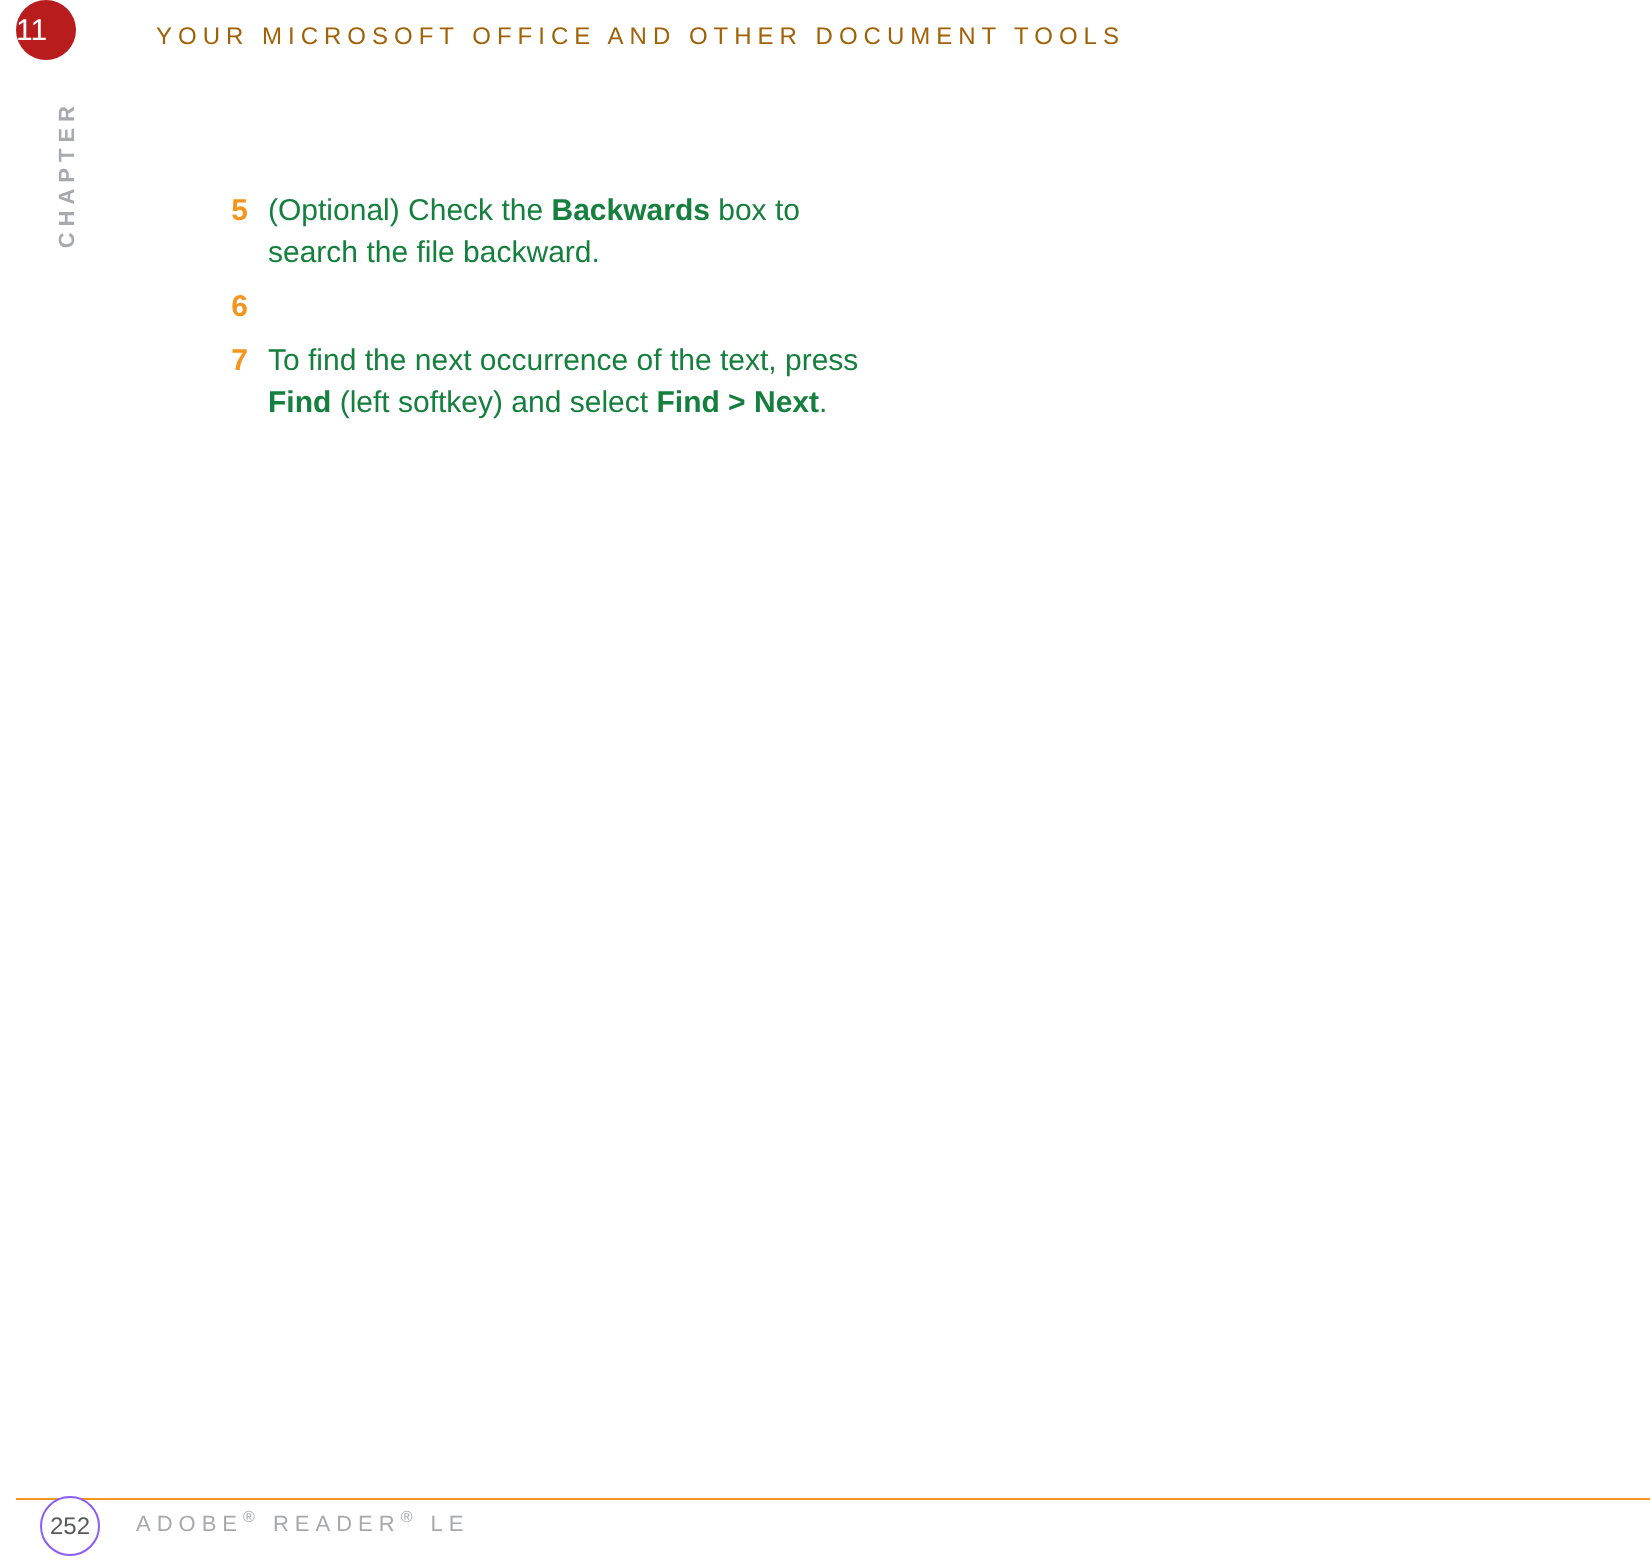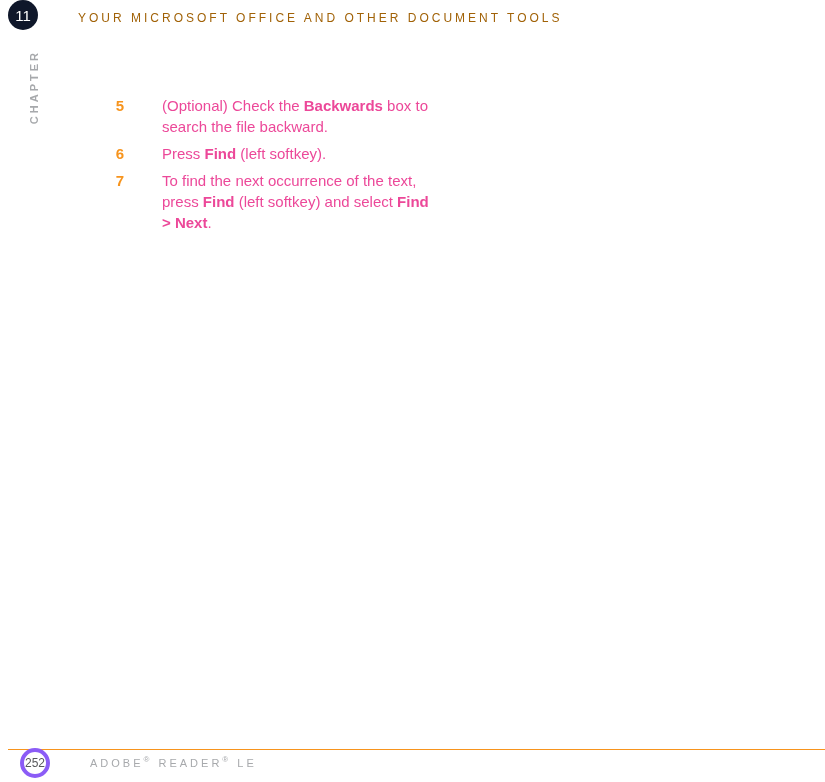--- a/index.html
+++ b/index.html
@@ -15,25 +15,24 @@
       background: #fff;
       color: #58595b;
     }
     .chapter-badge {
       position: absolute;
       top: 0;
       left: 8px;
       width: 30px;
       height: 30px;
       border-radius: 50%;
-      background: #0f172a;
+      background: #b91c1c;
       color: #fff;
       display: flex;
       align-items: center;
-      justify-content: center;
       font-size: 15px;
       font-weight: normal;
     }
     .header-title {
       position: absolute;
       top: 11px;
       left: 78px;
       font-size: 12px;
       letter-spacing: 3px;
       color: #a16207;
@@ -65,53 +64,52 @@
       color: #f7941d;
       font-weight: bold;
       font-size: 15px;
       width: 26px;
       flex-shrink: 0;
       text-align: right;
       padding-right: 10px;
     }
     .step-text {
       font-size: 15px;
-      color: #ec4899;
-      margin-left: 28px;
+      color: #15803d;
     }
     .step-text b {
       font-weight: bold;
     }
     .footer-line {
       position: absolute;
       bottom: 32px;
       left: 8px;
       right: 0;
       height: 1px;
       background: #f7941d;
     }
     .page-badge {
       position: absolute;
       bottom: 4px;
       left: 20px;
       width: 30px;
       height: 30px;
       border-radius: 50%;
       background: #fff;
-      border: 4px solid #8b5cf6;
+      border: 1px solid #8b5cf6;
       display: flex;
       align-items: center;
       justify-content: center;
       font-size: 12px;
       color: #58595b;
     }
     .footer-text {
       position: absolute;
       bottom: 13px;
-      left: 90px;
+      left: 68px;
       font-size: 11px;
       letter-spacing: 3px;
       color: #a7a9ac;
     }
     .footer-text sup {
       font-size: 8px;
       vertical-align: super;
     }
   </style>
 </head>
@@ -125,21 +123,20 @@
 
 <div class="chapter-label">CHAPTER</div>
 
 <div class="content" id="steps-container">
     <div class="step">
       <span class="step-num">5</span>
       <span class="step-text">(Optional) Check the <b>Backwards</b> box to search the file backward.</span>
     </div>
     <div class="step">
       <span class="step-num">6</span>
-      <span class="step-text">Press <b>Find</b> (left softkey).</span>
     </div>
     <div class="step">
       <span class="step-num">7</span>
       <span class="step-text">To find the next occurrence of the text, press <b>Find</b> (left softkey) and select <b>Find &gt; Next</b>.</span>
     </div>
   </div>
 
 <div class="footer-line"></div>
 
 <div class="page-badge">

